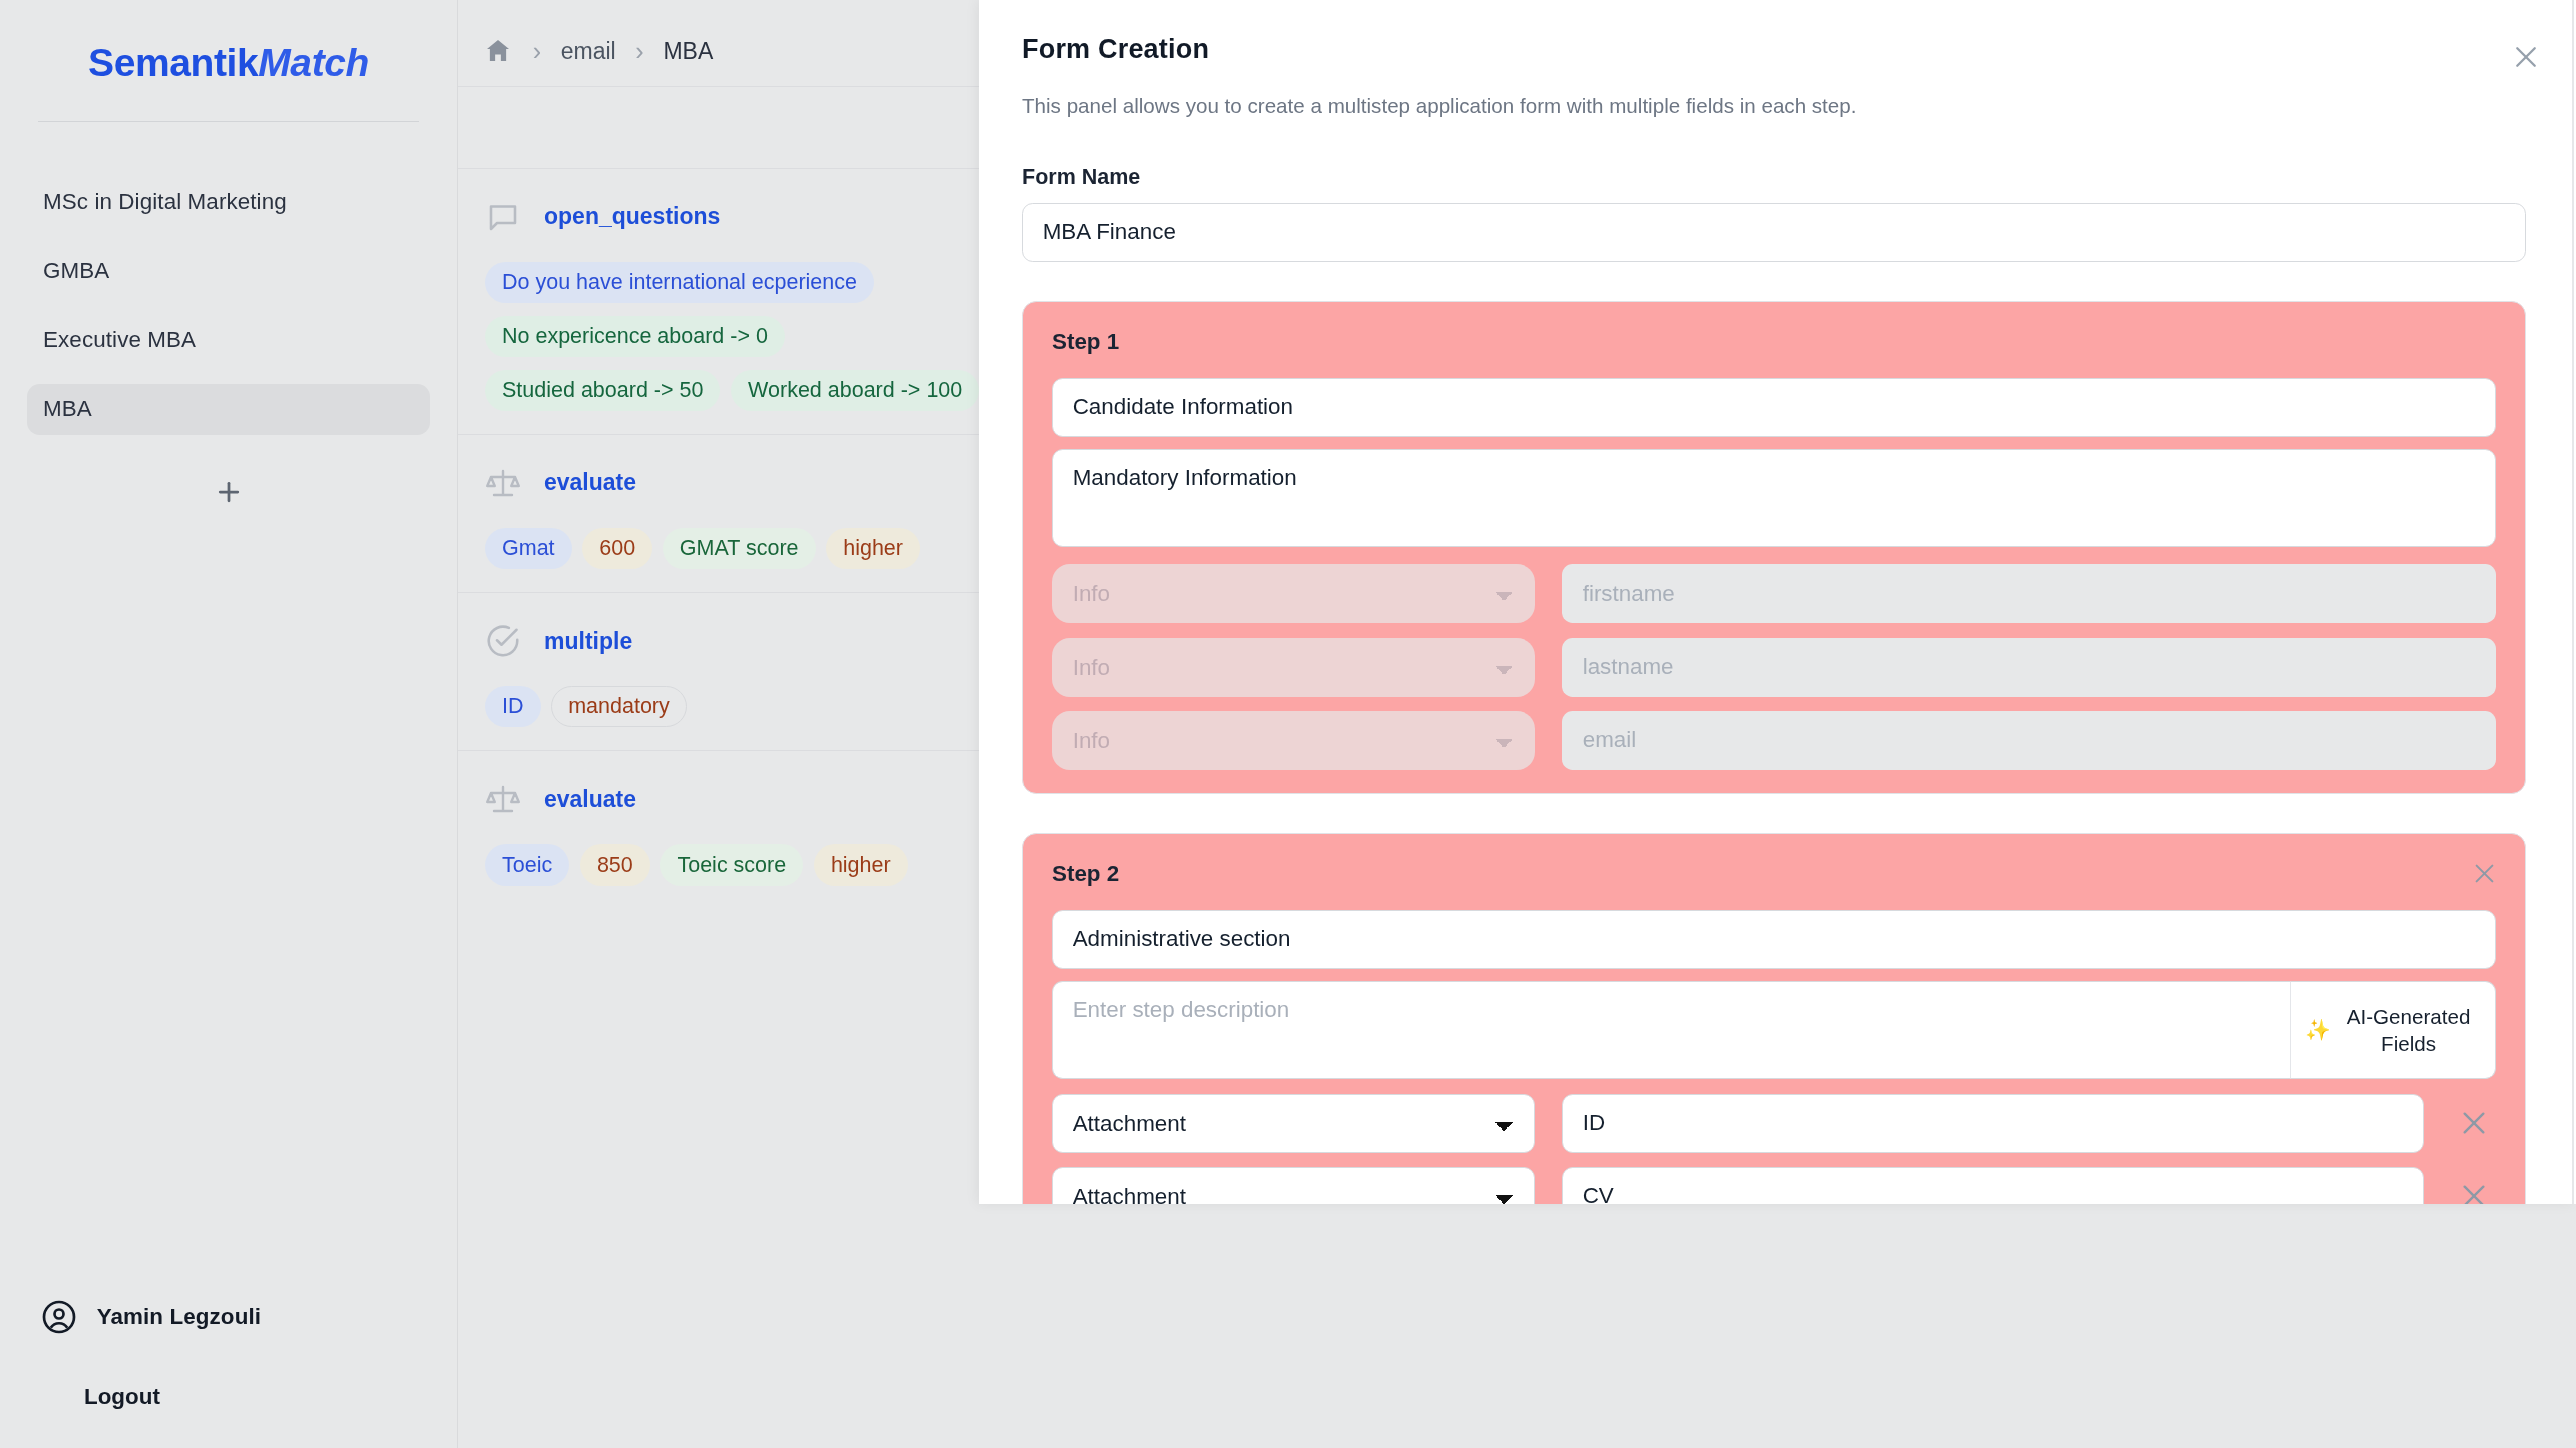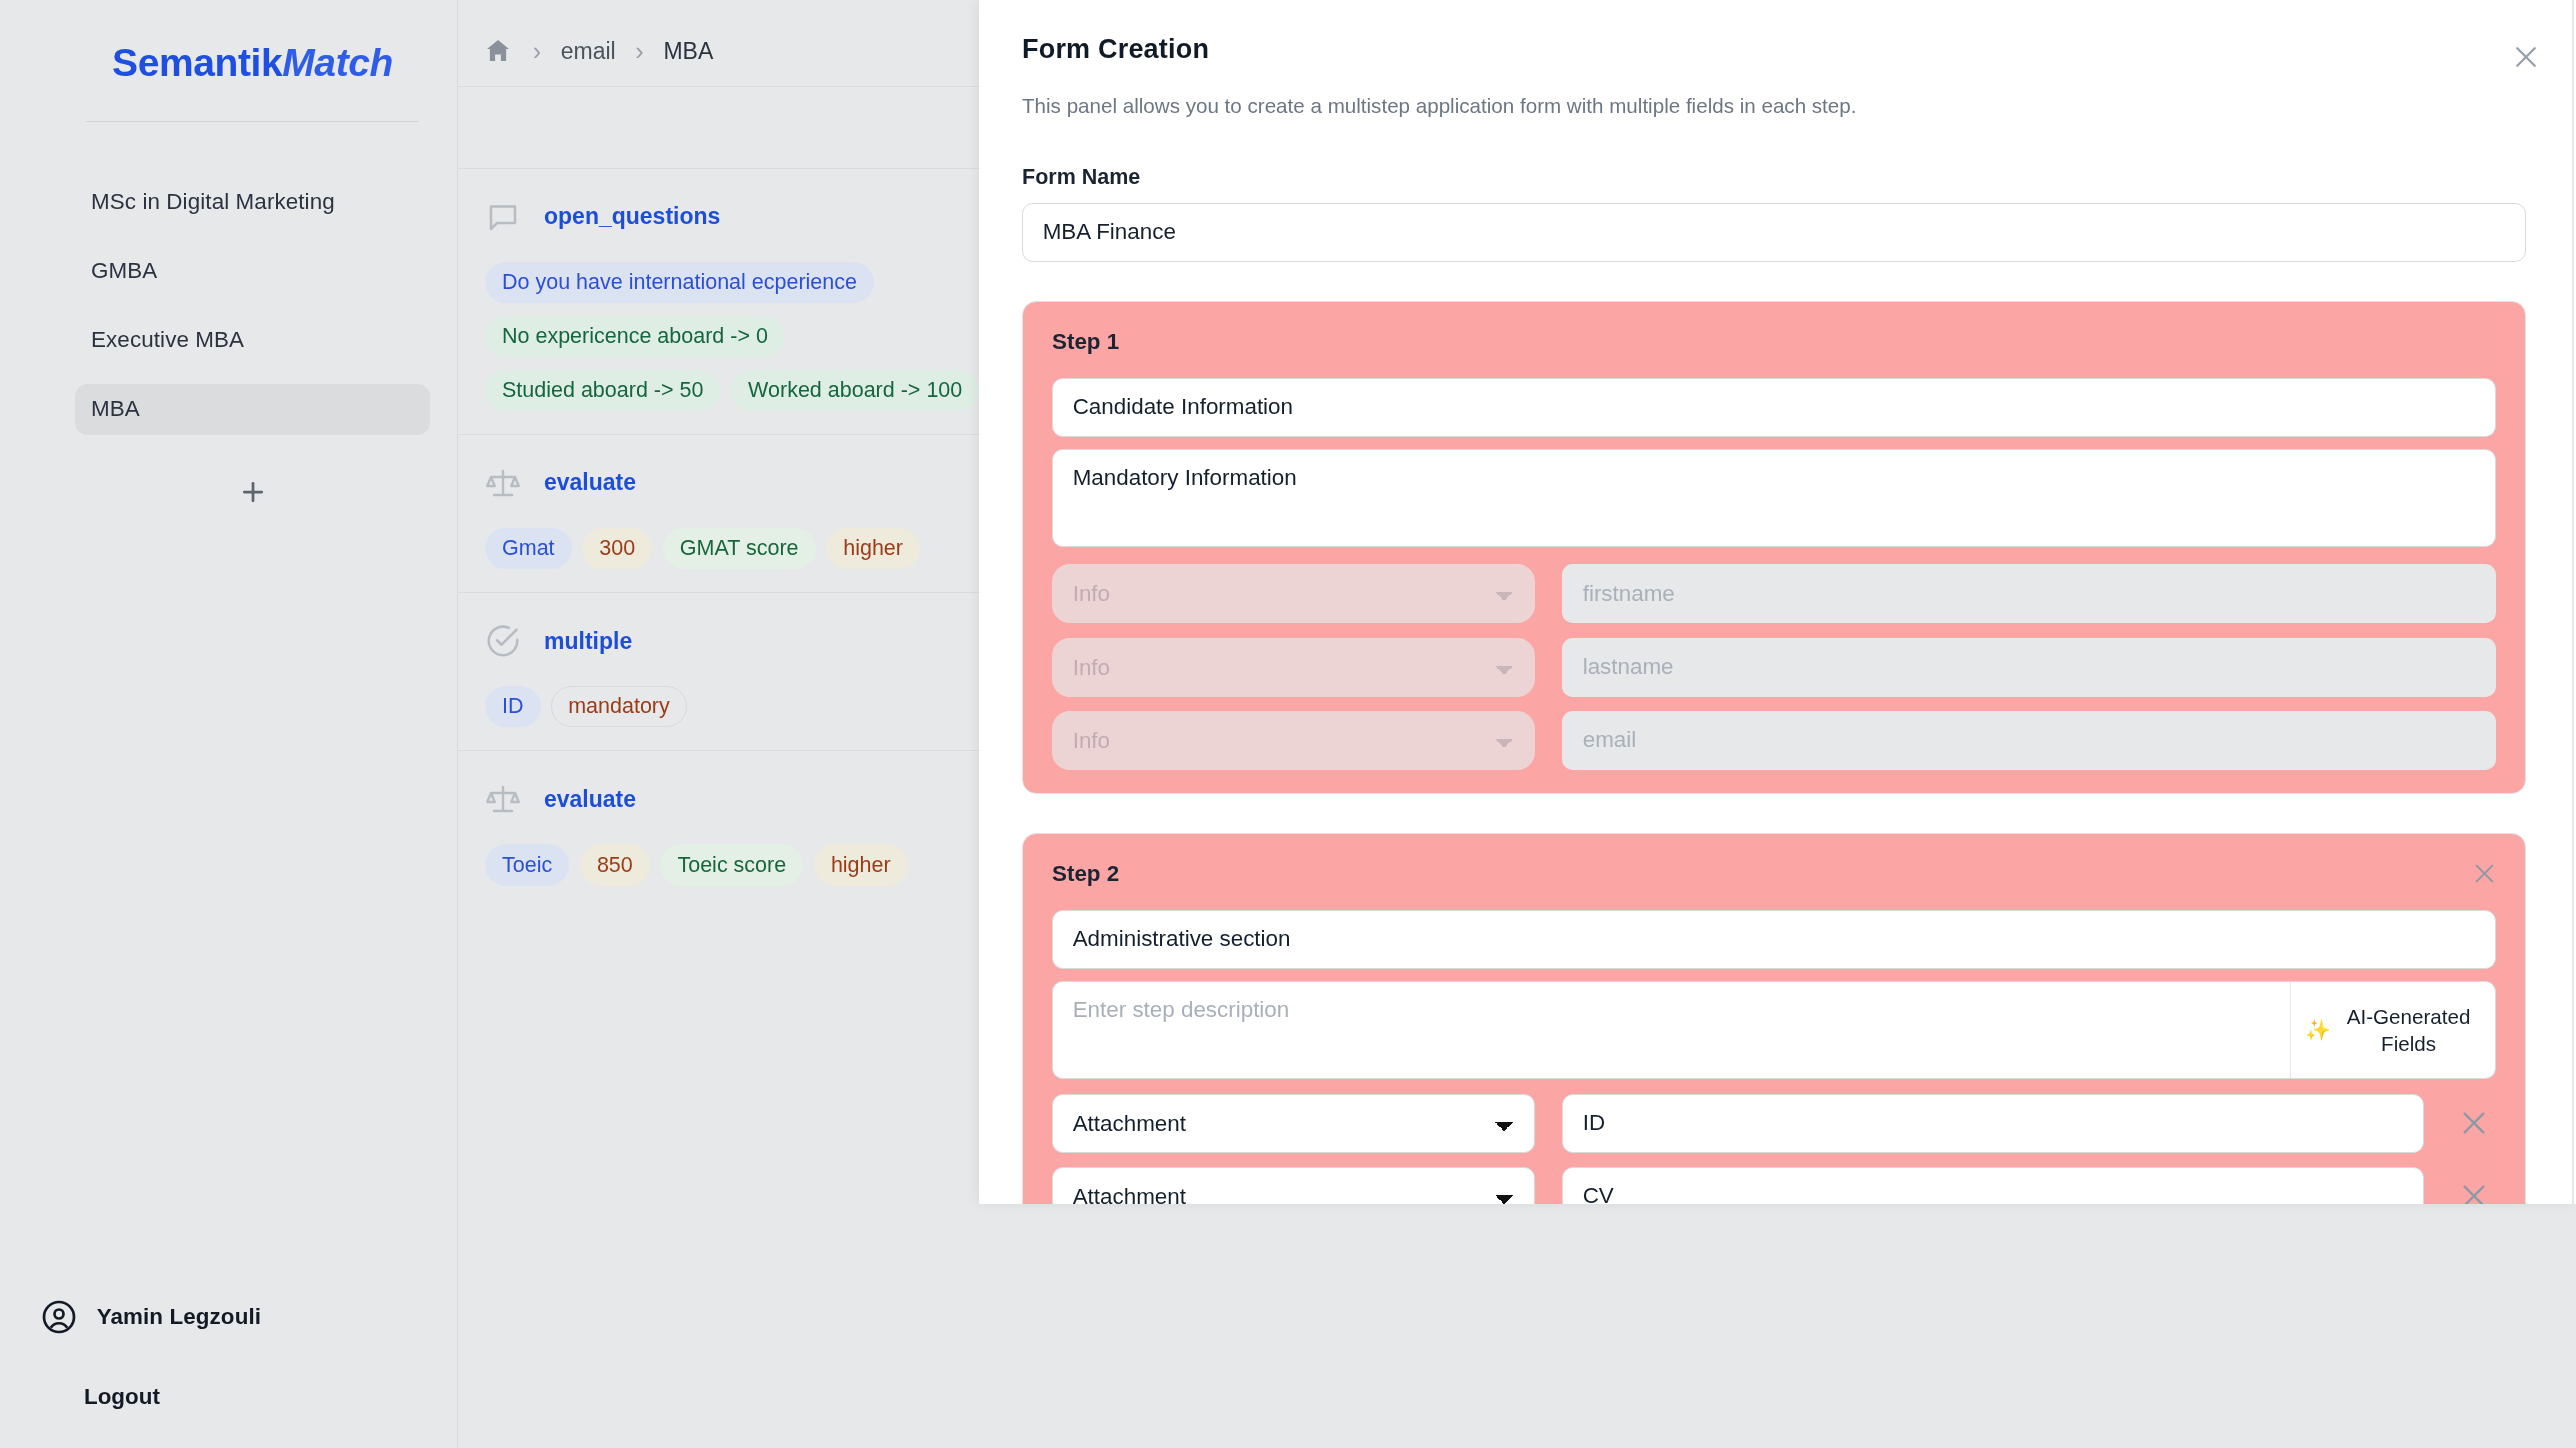--- a/index.html
+++ b/index.html
@@ -11,21 +11,20 @@
   }
   .app { position: relative; width: 2576px; height: 1448px; display: flex; }
 
   
   .sidebar {
     width: 458px; height: 100%;
     background: #e7e8e9;
     border-right: 0.9px solid #d9dadc;
     position: relative;
     flex: 0 0 458px;
-    padding-left: 48px;
   }
   .logo-wrap { padding: 41px 0 0 0; text-align: center; }
   .logo { font-size: 39px; font-weight: 700; letter-spacing: -0.4px; }
   .logo .s1 { color: #1e4fe0; font-weight: 700; }
   .logo .s2 { color: #2f5ce8; font-style: italic; font-weight: 800; }
   .logo-rule { margin: 36px 38px 0 38px; height: 0.9px; background: #d2d4d7; }
 
   .nav { margin-top: 55px; padding: 0 27px; }
   .nav-item {
     font-size: 22.4px; color: #2b3240;
@@ -257,21 +256,21 @@
       <div class="sec-head">
         <span class="ico">
           <svg viewBox="0 0 24 24" fill="none" stroke="currentColor" stroke-width="1.6" stroke-linecap="round" stroke-linejoin="round">
               <path d="M12 4v16M6 20h12M4 8h16M4 8 1.5 14h5zM20 8l2.5 6h-5z"></path>
             </svg>
         </span>
         <span class="sec-title">evaluate</span>
       </div>
       <div class="chips">
         <span class="chip lightblue">Gmat</span>
-        <span class="chip sand">300</span>
+        <span class="chip sand">600</span>
         <span class="chip greendot">GMAT score</span>
         <span class="chip sand">higher</span>
       </div>
     </section>
     <div class="main-rule"></div>
 
     <section class="sec">
       <div class="sec-head">
         <span class="ico">
           <svg viewBox="0 0 24 24" fill="none" stroke="currentColor" stroke-width="1.7" stroke-linecap="round" stroke-linejoin="round">

